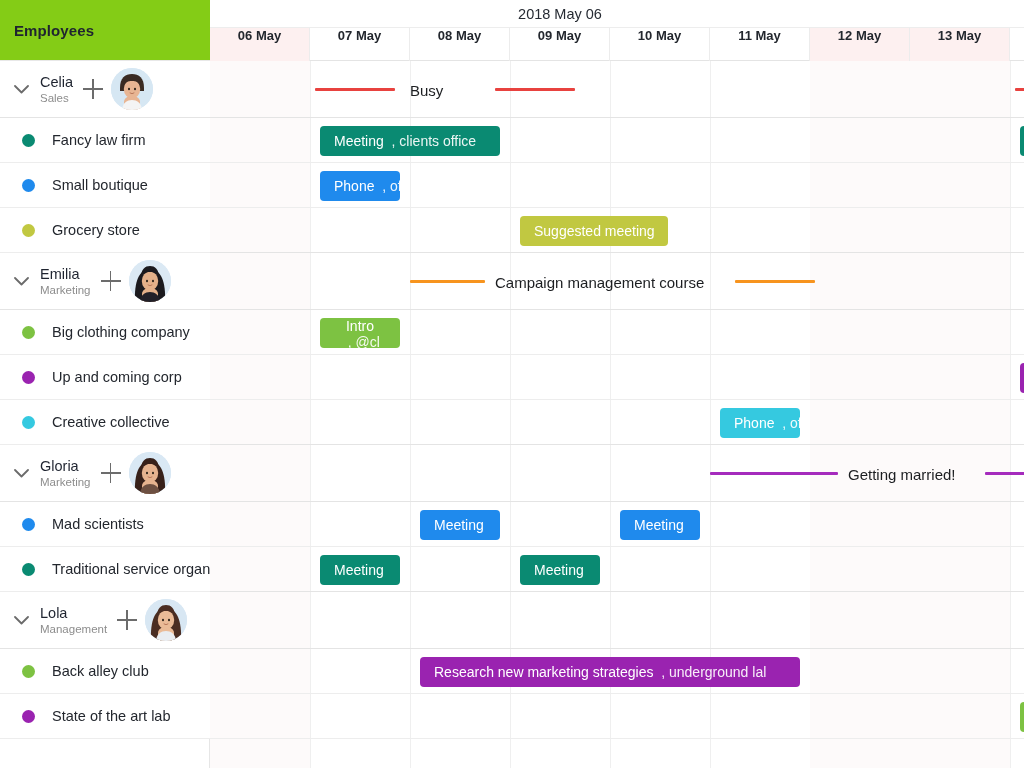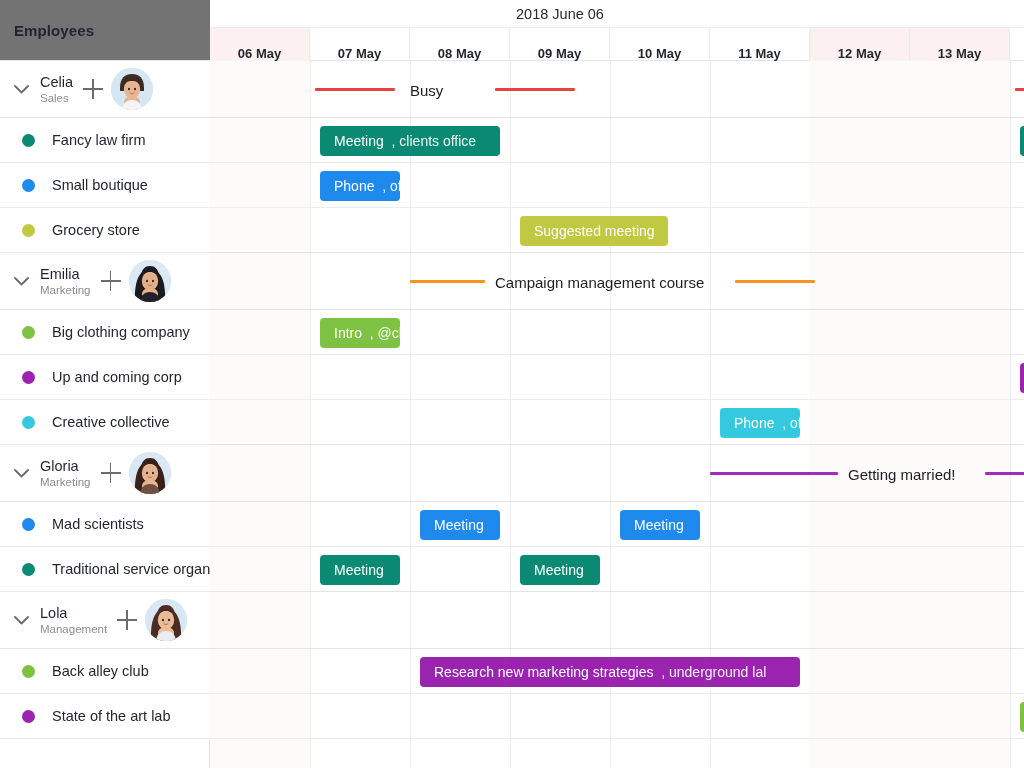--- a/index.html
+++ b/index.html
@@ -18,21 +18,21 @@
     width: 210px; height: 768px;
     background: #ffffff;
     border-right: 1px solid #e6e6e6;
     z-index: 5;
   }
   .left-header {
     height: 61px; width: 210px;
     display: flex; align-items: center;
     padding-left: 14px;
     border-bottom: 1px solid #e8e8e8;
-    background: #737373;
+    background: #84cc16;
   }
   .left-header-title {
     font-size: 15px; font-weight: bold; color: #1f2430;
     letter-spacing: .1px;
   }
   .row-emp {
     position: relative;
     display: flex; align-items: center;
     height: 57px; width: 210px;
     border-bottom: 1px solid #e4e4e4;
@@ -99,21 +99,21 @@
     width: 700px; height: 28px;
     display: flex; align-items: center; justify-content: center;
     font-size: 14.5px; color: #262b33;
   }
   .tl-header-days {
     position: relative; height: 33px; width: 814px;
     border-bottom: 1px solid #e4e4e4; background: #fff;
   }
   .day-cell {
     position: absolute; top: 0; height: 33px; width: 100px;
-    display: flex; align-items: flex-end; justify-content: center;
+    display: flex; align-items: flex-start; justify-content: center;
     font-size: 13px; font-weight: bold; color: #23272e;
     border-right: 1px solid #ececec;
   }
   .day-cell.weekend { background: #fdf0f0; }
 
   .grid-body { position: relative; width: 814px; height: 707px; }
   .col-line {
     position: absolute; top: 0; bottom: 0; width: 1px;
     background: #efefef;
   }
@@ -292,21 +292,21 @@
         </div>
         <div class="row-task">
           <span class="dot" style="background: rgb(154, 35, 176);"></span>
        <span class="task-label">State of the art lab</span>
         </div>
       </div>
   </div>
 
   <div class="timeline">
     <div class="tl-header-top">
-      <div class="range-title">2018 June 06</div>
+      <div class="range-title">2018 May 06</div>
     </div>
     <div class="tl-header-days" id="day-header">
         <div class="day-cell weekend" style="left: 0px;">
           <span>06 May</span>
         </div>
         <div class="day-cell" style="left: 100px;">
           <span>07 May</span>
         </div>
         <div class="day-cell" style="left: 200px;">
           <span>08 May</span>
@@ -360,21 +360,21 @@
         <div class="bar" style="left: 310px; width: 148px; top: 154.5px; background: rgb(193, 200, 65);">
           <span>Suggested meeting</span>
         </div>
         <div class="row-line major" style="top: 191px;"></div>
         <div class="summary" style="top: 192px; text-decoration: underline;">
           <div class="sum-line" style="left: 200px; width: 75px; top: 27px; background: rgb(247, 148, 30);"></div>
           <div class="sum-line" style="left: 525px; width: 80px; top: 27px; background: rgb(247, 148, 30);"></div>
           <div class="sum-label" style="left: 285px; top: 29px;">Campaign management course</div>
         </div>
         <div class="row-line major" style="top: 248px;"></div>
-        <div class="bar" style="left: 110px; width: 80px; top: 256.5px; background: rgb(125, 194, 66);">
+        <div class="bar" style="left: 110px; width: 80px; top: 256.5px; background: rgb(125, 194, 66); flex-direction: column;">
           <span>Intro</span>
           <span class="bar-sub">&nbsp; , @cl</span>
         </div>
         <div class="row-line minor" style="top: 293px;"></div>
         <div class="bar" style="left: 810px; width: 20px; top: 301.5px; background: rgb(154, 35, 176);"></div>
         <div class="row-line minor" style="top: 338px;"></div>
         <div class="bar" style="left: 510px; width: 80px; top: 346.5px; background: rgb(53, 201, 224);">
           <span>Phone</span>
           <span class="bar-sub">&nbsp; , of</span>
         </div>

